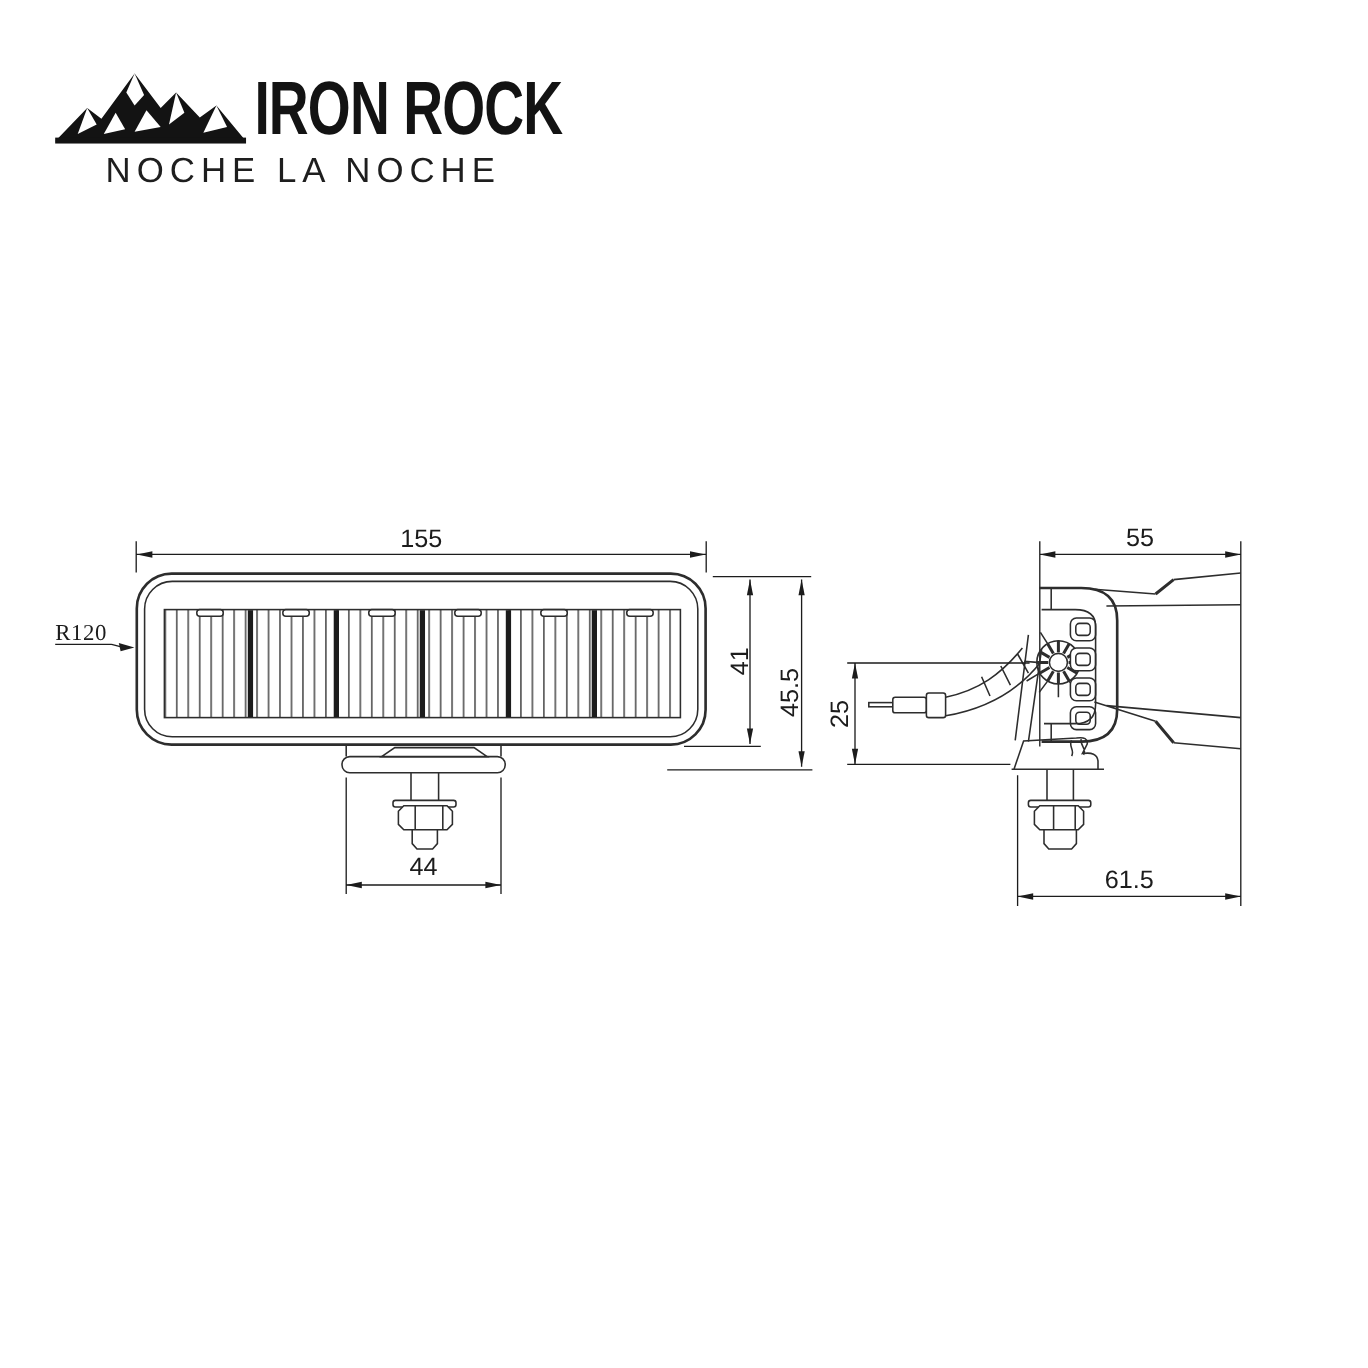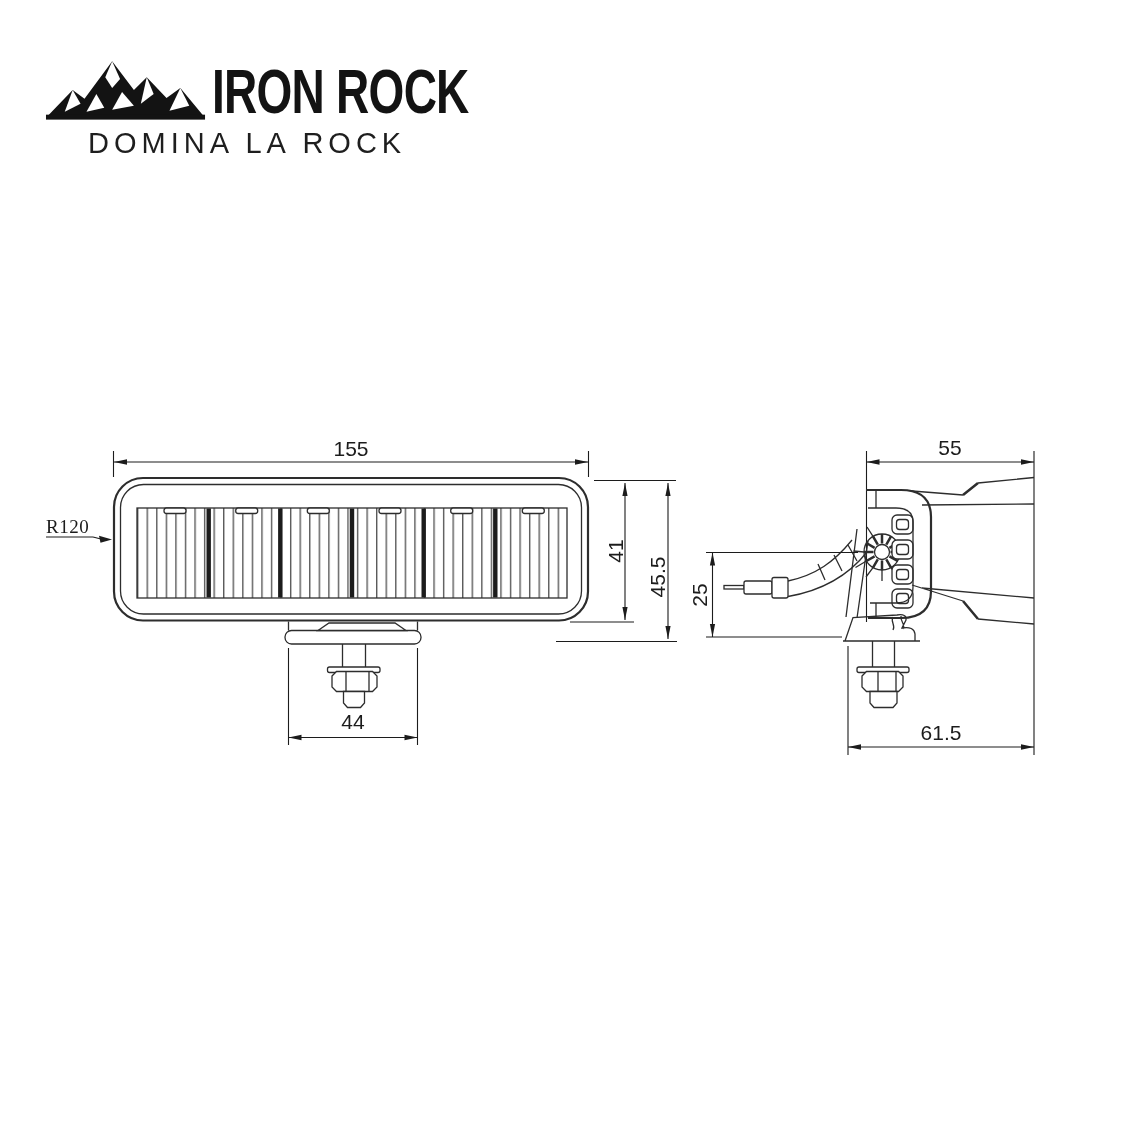--- a/index.html
+++ b/index.html
@@ -34,21 +34,21 @@
       <path d="M1,64 L28,36 L40,45 L68,7 L90,36 L103,23 L123,44 L137,34 L162,64 Z" fill="#131313"></path>
       <rect x="1" y="61" width="161" height="5" fill="#131313"></rect>
       <path d="M68,7 L76,25 L68,34 L61,23 Z" fill="#ffffff"></path>
       <path d="M28,36 L36,50 L20,58 Z" fill="#ffffff"></path>
       <path d="M52,40 L60,54 L42,58 Z" fill="#ffffff"></path>
       <path d="M78,38 L90,52 L68,56 Z" fill="#ffffff"></path>
       <path d="M103,23 L110,40 L97,50 Z" fill="#ffffff"></path>
       <path d="M137,34 L146,52 L126,57 Z" fill="#ffffff"></path>
     </svg>
     <div class="brand-name">IRON ROCK</div>
-    <div class="brand-tagline">DOMINA LA ROCK</div>
+    <div class="brand-tagline">NOCHE LA NOCHE</div>
   </div>
 
   <svg class="drawing" width="1140" height="1140" viewBox="0 0 1140 1140">
     <defs>
       <pattern id="ribs" x="137" y="508" width="9.56" height="90" patternUnits="userSpaceOnUse">
         <line x1="0.75" y1="0" x2="0.75" y2="90" stroke="#2d2d2d" stroke-width="1.1"></line>
       </pattern>
     </defs>
 
     <g>

